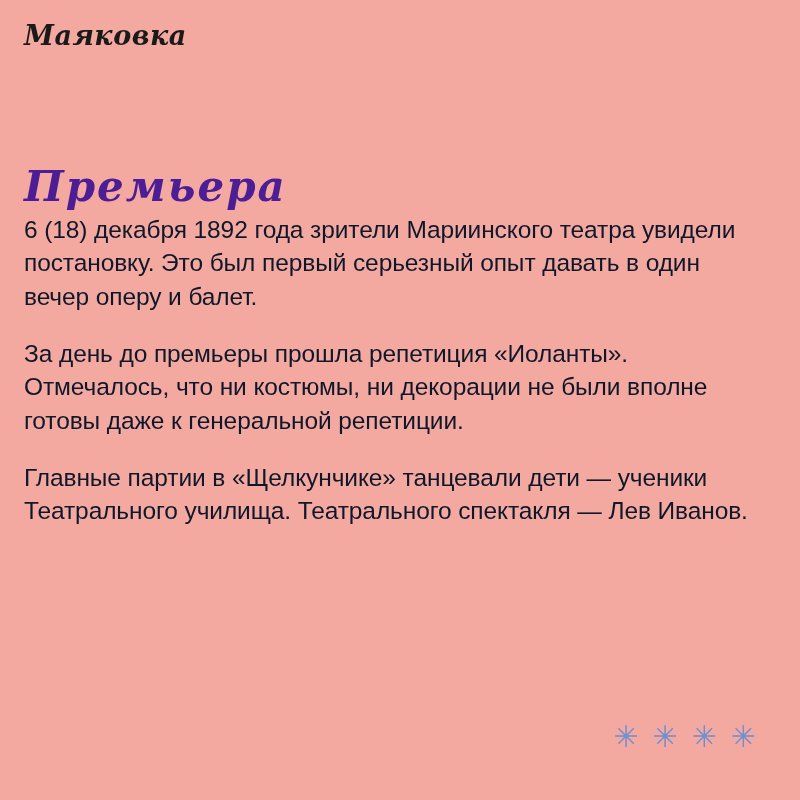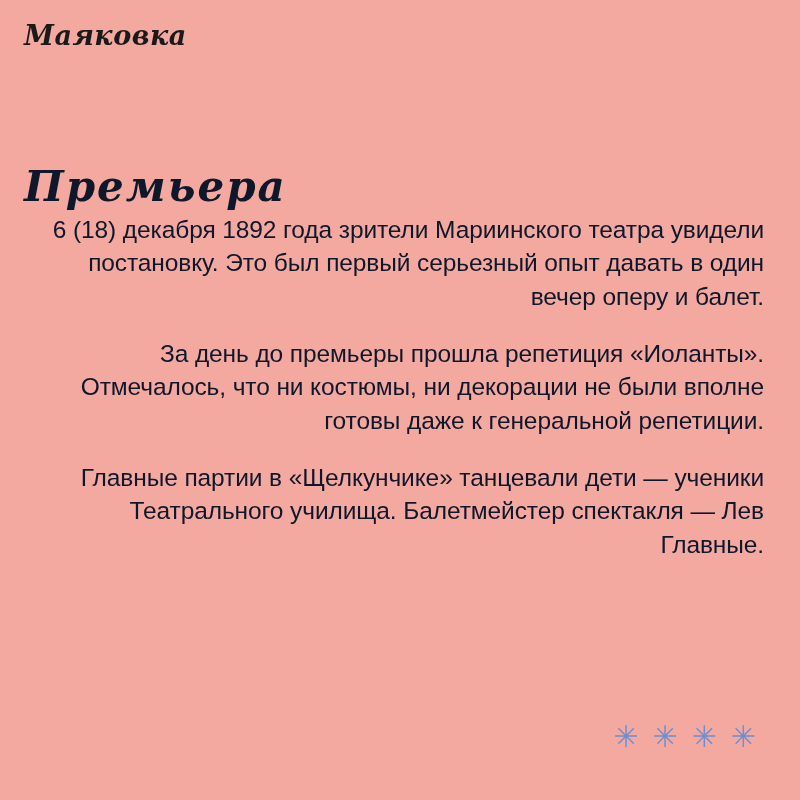--- a/index.html
+++ b/index.html
@@ -13,21 +13,20 @@
     font-family: "Liberation Sans", sans-serif;
     overflow: hidden;
     position: relative;
   }
   .page {
     position: relative;
     width: 800px;
     height: 800px;
     box-sizing: border-box;
     padding: 24px 48px 24px 24px;
-    text-align: right;
   }
 
   
   .brand {
     position: absolute;
     top: 22px;
     left: 24px;
     font-family: "DejaVu Serif", "Liberation Serif", serif;
     font-weight: 700;
     font-style: italic;
@@ -41,21 +40,21 @@
   
   .title {
     position: absolute;
     top: 137px;
     left: 24px;
     font-family: "DejaVu Serif", "Liberation Serif", serif;
     font-weight: 700;
     font-style: italic;
     font-size: 42px;
     letter-spacing: 2px;
-    color: #0f172a;
+    color: #4c1d95;
     line-height: 1.05;
     white-space: nowrap;
   }
 
   
   .content {
     position: absolute;
     top: 213px;
     left: 24px;
     width: 740px;
@@ -92,21 +91,21 @@
 
 <div class="page">
 
   <div class="brand">Маяковка</div>
 
   <h1 class="title">Премьера</h1>
 
   <div class="content">
     <p class="para">6 (18) декабря 1892 года зрители Мариинского театра увидели постановку. Это был первый серьезный опыт давать в один вечер оперу и балет.</p>
     <p class="para">За день до премьеры прошла репетиция «Иоланты». Отмечалось, что ни костюмы, ни декорации не были вполне готовы даже к генеральной репетиции.</p>
-    <p class="para">Главные партии в «Щелкунчике» танцевали дети — ученики Театрального училища. Балетмейстер спектакля — Лев Главные.</p>
+    <p class="para">Главные партии в «Щелкунчике» танцевали дети — ученики Театрального училища. Театрального спектакля — Лев Иванов.</p>
   </div>
 
   <div class="snowflakes">
     <span>✳</span>
     <span>✳</span>
     <span>✳</span>
     <span>✳</span>
   </div>
 
 </div>

